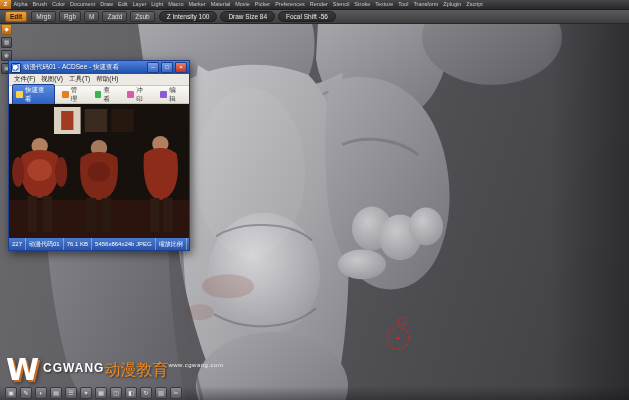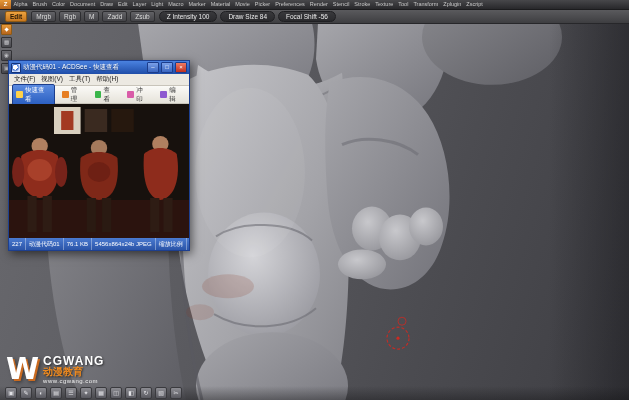--- a/index.html
+++ b/index.html
@@ -48,23 +48,23 @@
   .win-tabs .tab:nth-child(4) .tab-icon{background:#d95ca8;}
   .win-tabs .tab:nth-child(5) .tab-icon{background:#8e5ad0;}
   .win-content{position:relative;height:134px;background:#17110d;overflow:hidden;}
   .art-svg{position:absolute;inset:0;width:100%;height:100%;}
   .win-status{height:12px;background:linear-gradient(#4a7ad0,#2a54a8);display:flex;align-items:center;overflow:hidden;}
   .status-seg{font-size:6px;color:#fff;padding:0 3px;border-right:1px solid rgba(255,255,255,.35);white-space:nowrap;line-height:12px;}
 
   
   .logo{position:absolute;left:6px;bottom:16px;z-index:35;display:flex;align-items:center;gap:4px;}
   .logo-w{font-size:30px;font-weight:bold;color:#fff;line-height:28px;font-family:"DejaVu Sans",sans-serif;text-shadow:2px 2px 0 #c96a20, 3px 3px 4px rgba(0,0,0,.5);}
-  .logo-col{display:flex;flex-direction:column;line-height:1.05;}
+  .logo-col{display:flex;flex-direction:row;line-height:1.05;}
   .logo-brand{font-size:12px;font-weight:bold;color:#fff;letter-spacing:1px;text-shadow:1px 1px 2px rgba(0,0,0,.6);}
-  .logo-tag{font-size:10px;font-weight:bold;color:#f08a1e;text-shadow:1px 1px 2px rgba(0,0,0,.6);}
+  .logo-tag{font-size:16px;font-weight:normal;color:#f08a1e;text-shadow:1px 1px 2px rgba(0,0,0,.6);}
   .logo-url{font-size:6px;color:#f0f0f0;letter-spacing:.5px;}
 
   
   .dock{position:absolute;left:0;right:0;bottom:0;height:14px;display:flex;gap:3px;align-items:center;padding:0 5px;z-index:34;background:linear-gradient(rgba(20,20,22,0),rgba(18,18,20,.4));}
   .dock-icon{width:10px;height:10px;background:linear-gradient(#8c8c92,#595960);border:1px solid #3a3a3e;border-radius:2px;font-size:6px;color:#e2e2e6;text-align:center;line-height:10px;}
 </style>
 </head>
 <body>
 
 <div class="screen">

